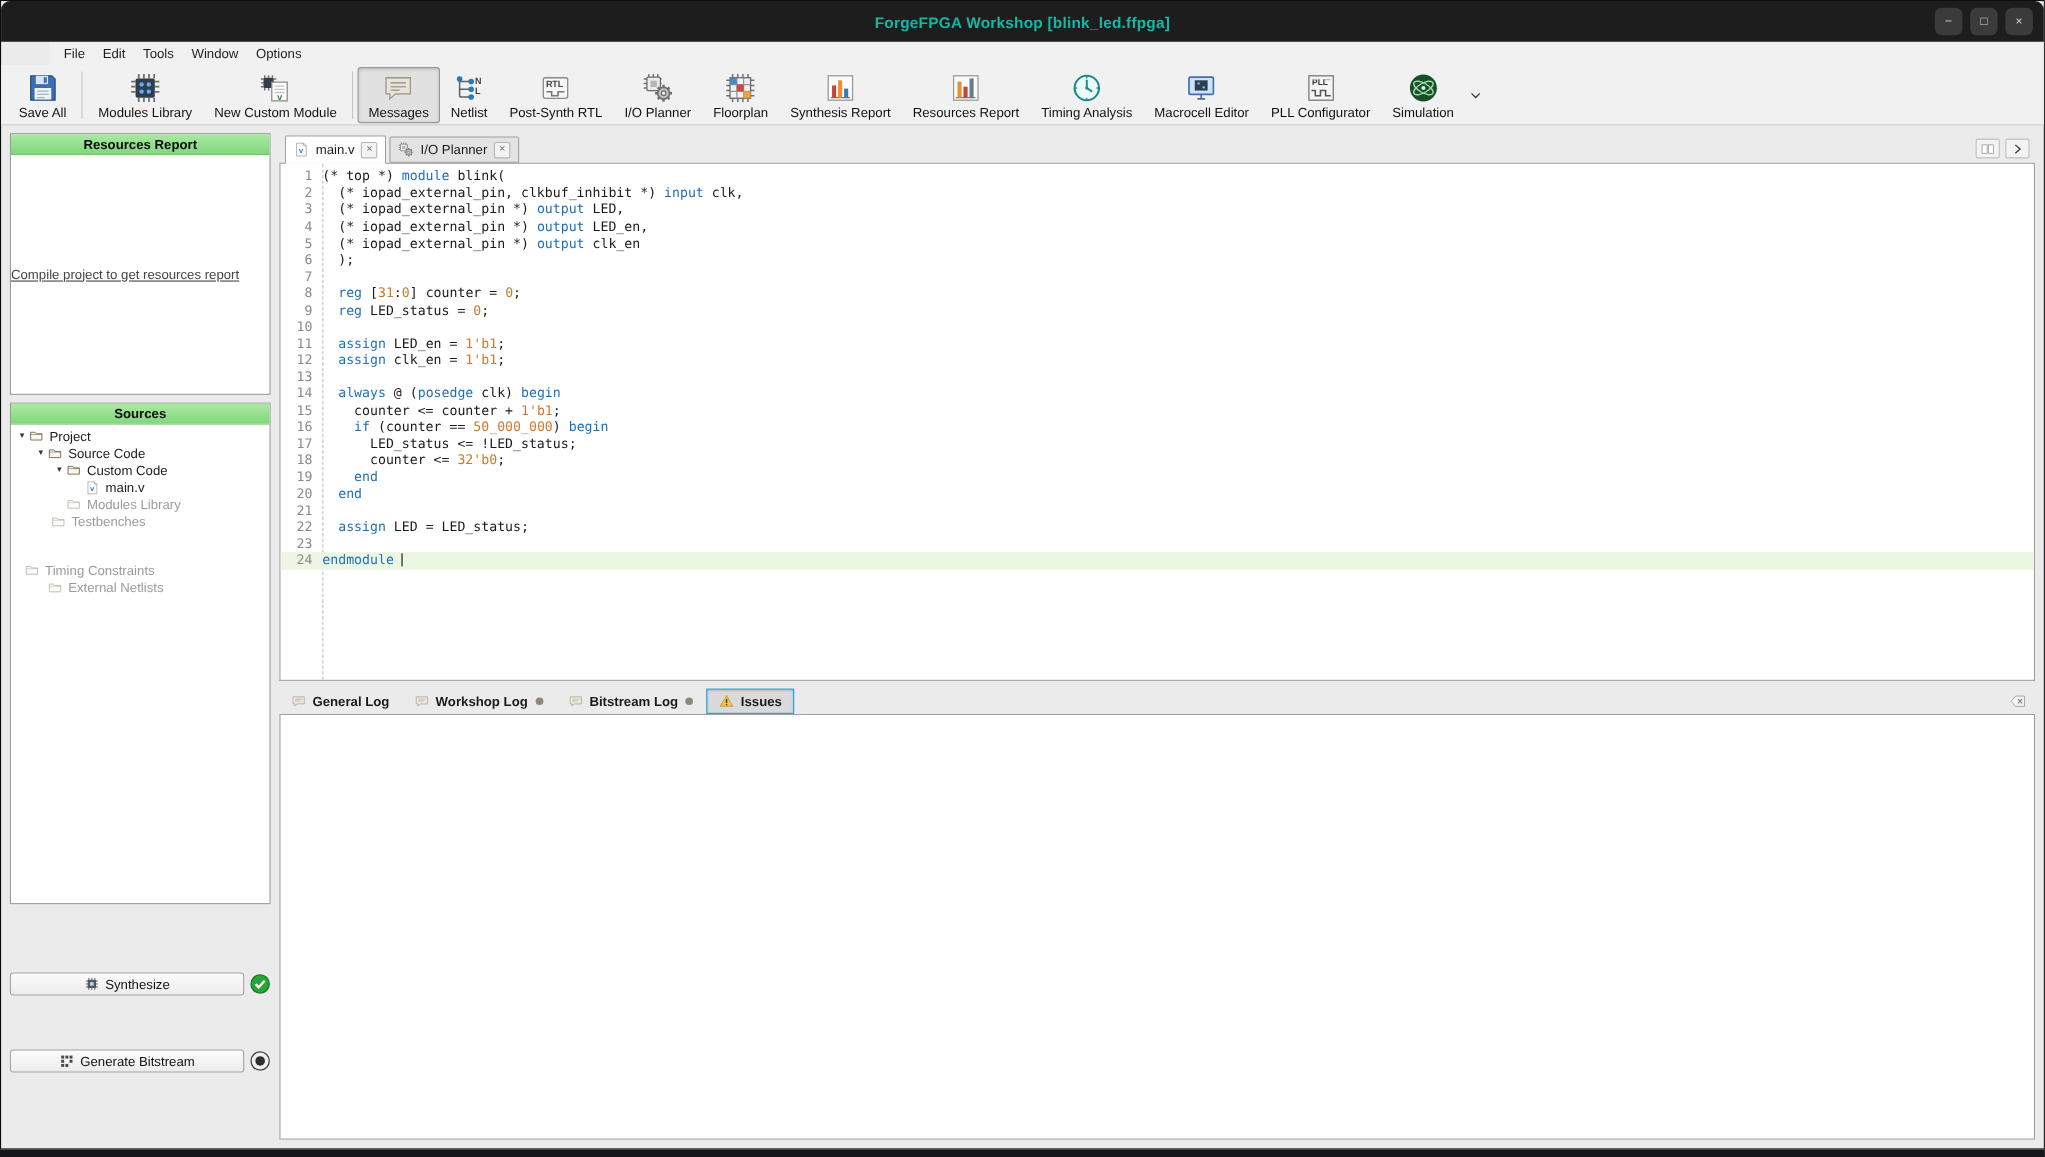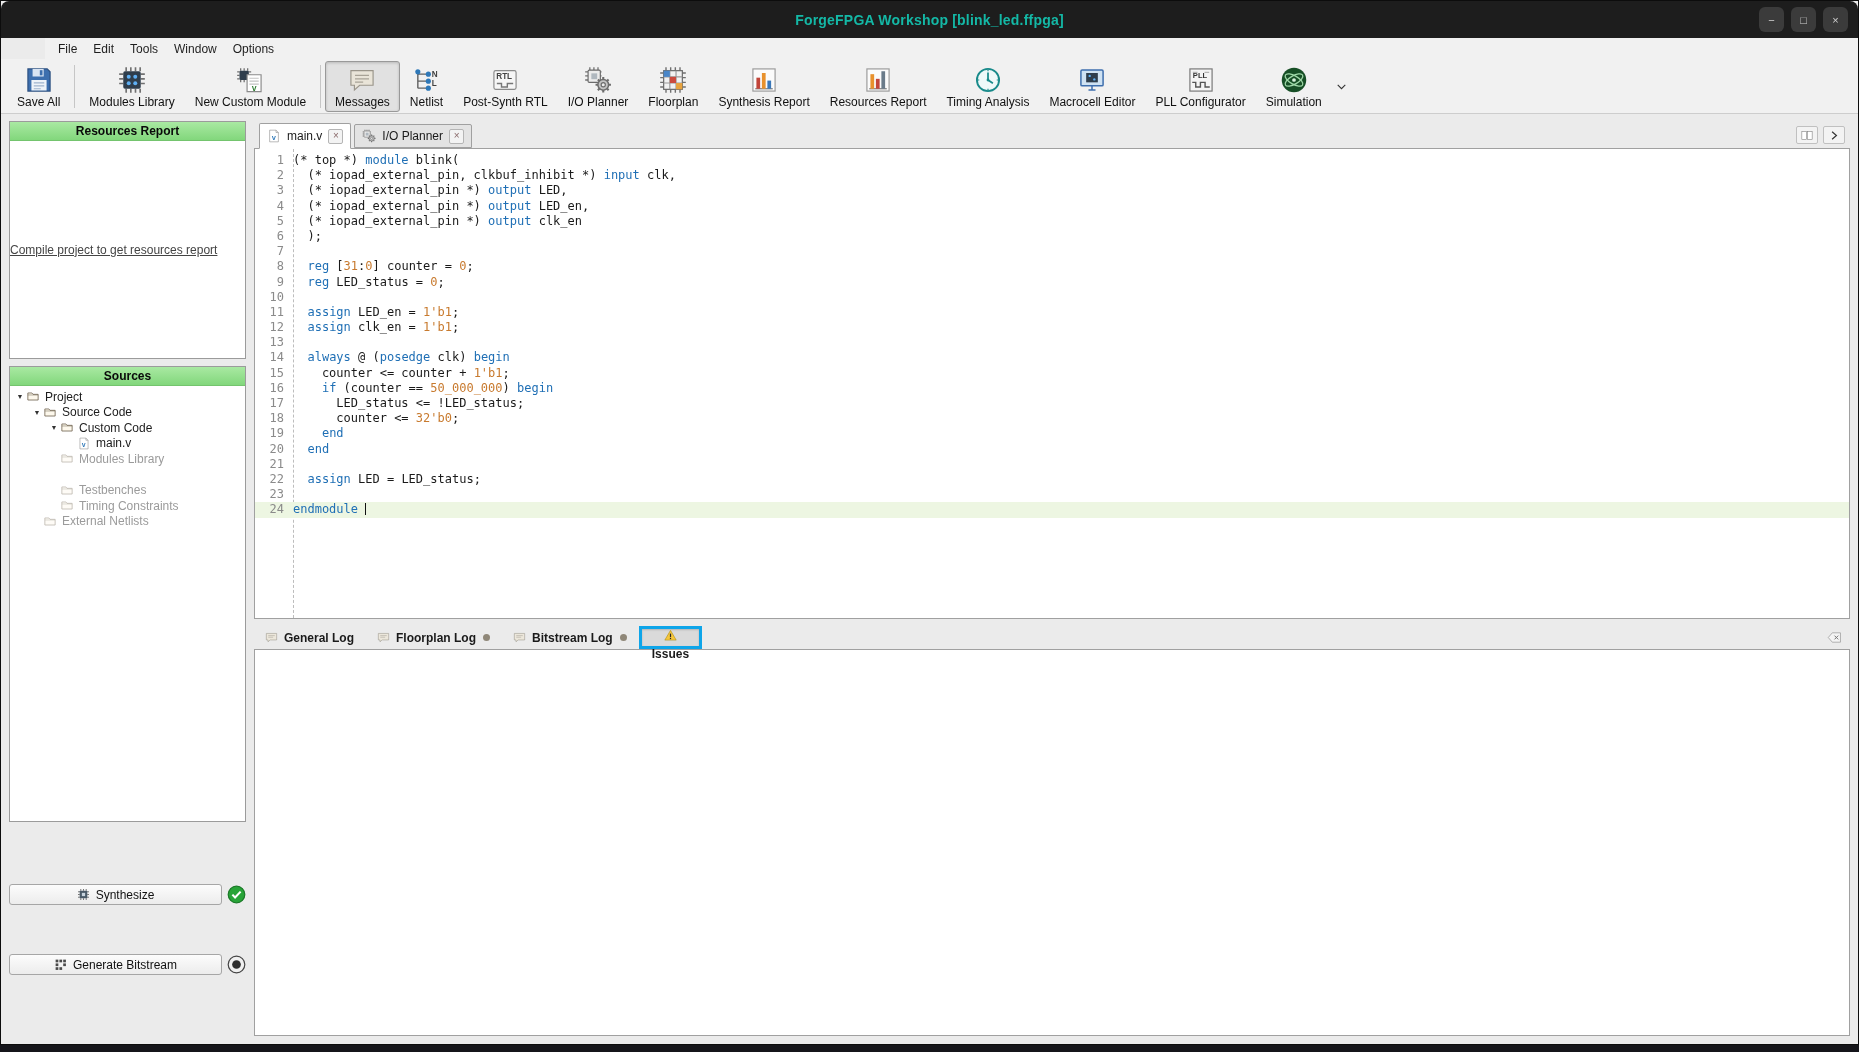--- a/index.html
+++ b/index.html
@@ -65,21 +65,21 @@
   .line-text{white-space:pre;color:#1a1a1a;}
   .tok-k{color:var(--kw);}
   .tok-n{color:var(--num);}
   .code-line.active{background:var(--line-bg);}
   .caret{display:inline-block;width:1px;height:12px;background:#111;vertical-align:-2px;}
   .splitter{flex:0 0 7px;}
   .logpanel{flex:1;display:flex;flex-direction:column;min-height:0;}
   .logtabs{flex:0 0 23px;background:#ebebeb;display:flex;align-items:center;position:relative;}
   .logtabs-list{display:flex;align-items:center;gap:2px;height:100%;}
   .logtab{display:flex;align-items:center;gap:5px;height:23px;padding:0 10px;font-size:12px;font-weight:700;color:#1a1a1a;white-space:nowrap;}
-  .logtab.active{background:#dadada;border:3px solid #0ea5e9;box-shadow:inset 0 1px 2px rgba(0,0,0,.18);flex-direction:column;}
+  .logtab.active{background:#dadada;border:1px solid #0ea5e9;box-shadow:inset 0 1px 2px rgba(0,0,0,.18);}
   .logtab-icon{width:15px;height:13px;}
   .logtab-dot{width:7px;height:7px;border-radius:50%;background:var(--dot);margin-left:2px;}
   .log-clear{position:absolute;right:7px;top:4px;width:17px;height:15px;}
   .logbody{flex:1;background:#fff;border:1px solid #a0a0a0;}
 </style>
 </head>
 <body>
 
 <div class="window">
   <div class="titlebar">
@@ -339,31 +339,31 @@
             <div class="tree-row muted" style="padding-left: 38px;">
               <span class="tree-arrow"></span>
               <span class="icon tree-icon">
                 <svg viewBox="0 0 24 24">
                   <path d="M2.5 5.5h7.5l2 2.5h9.5v10.5h-19z" fill="#fdf8ec" stroke="#6f6350" stroke-width="1.5"></path>
                   <path d="M2.5 9.2h19" stroke="#6f6350"></path>
                 </svg>
               </span>
               <span class="tree-label">Modules Library</span>
             </div>
-            <div class="tree-row muted" style="padding-left: 38px; margin-top: 16px;">
+            <div class="tree-row muted" style="padding-left: 24px;">
               <span class="tree-arrow"></span>
               <span class="icon tree-icon">
                 <svg viewBox="0 0 24 24">
                   <path d="M2.5 5.5h7.5l2 2.5h9.5v10.5h-19z" fill="#fdf8ec" stroke="#6f6350" stroke-width="1.5"></path>
                   <path d="M2.5 9.2h19" stroke="#6f6350"></path>
                 </svg>
               </span>
               <span class="tree-label">Testbenches</span>
             </div>
-            <div class="tree-row muted" style="padding-left: 38px;">
+            <div class="tree-row muted" style=" margin-top: 29px;">
               <span class="tree-arrow"></span>
               <span class="icon tree-icon">
                 <svg viewBox="0 0 24 24">
                   <path d="M2.5 5.5h7.5l2 2.5h9.5v10.5h-19z" fill="#fdf8ec" stroke="#6f6350" stroke-width="1.5"></path>
                   <path d="M2.5 9.2h19" stroke="#6f6350"></path>
                 </svg>
               </span>
               <span class="tree-label">Timing Constraints</span>
             </div>
             <div class="tree-row muted" style="padding-left: 21px;">
@@ -592,21 +592,21 @@
                 </span>
                 <span class="logtab-label">General Log</span>
               </div>
               <div class="logtab">
                 <span class="icon logtab-icon">
                   <svg viewBox="0 0 24 24">
                     <path d="M2.5 4.5h19v12h-12l-4 3.5v-3.5h-3z" fill="#ece7db" stroke="#99948a"></path>
                     <path d="M6 8.5h12M6 11.5h9" stroke="#aaa49a"></path>
                   </svg>
                 </span>
-                <span class="logtab-label">Floorplan Log</span>
+                <span class="logtab-label">Workshop Log</span>
                 <span class="logtab-dot"></span>
               </div>
               <div class="logtab">
                 <span class="icon logtab-icon">
                   <svg viewBox="0 0 24 24">
                     <path d="M2.5 4.5h19v12h-12l-4 3.5v-3.5h-3z" fill="#ece7db" stroke="#99948a"></path>
                     <path d="M6 8.5h12M6 11.5h9" stroke="#aaa49a"></path>
                   </svg>
                 </span>
                 <span class="logtab-label">Bitstream Log</span>

